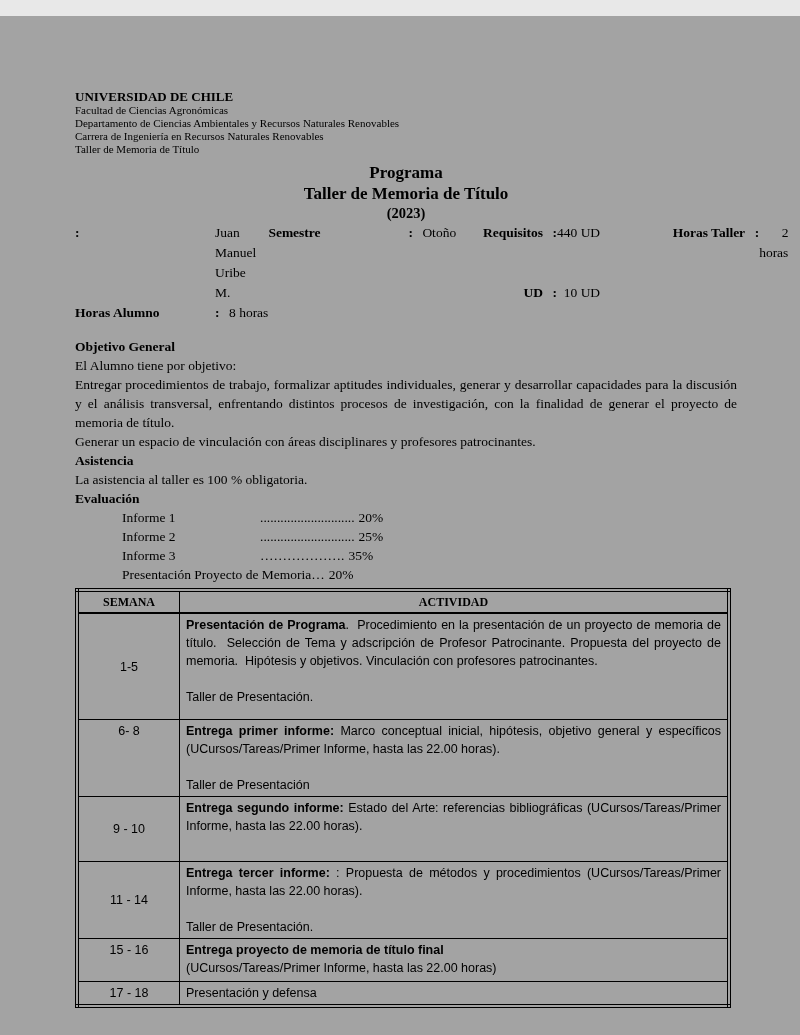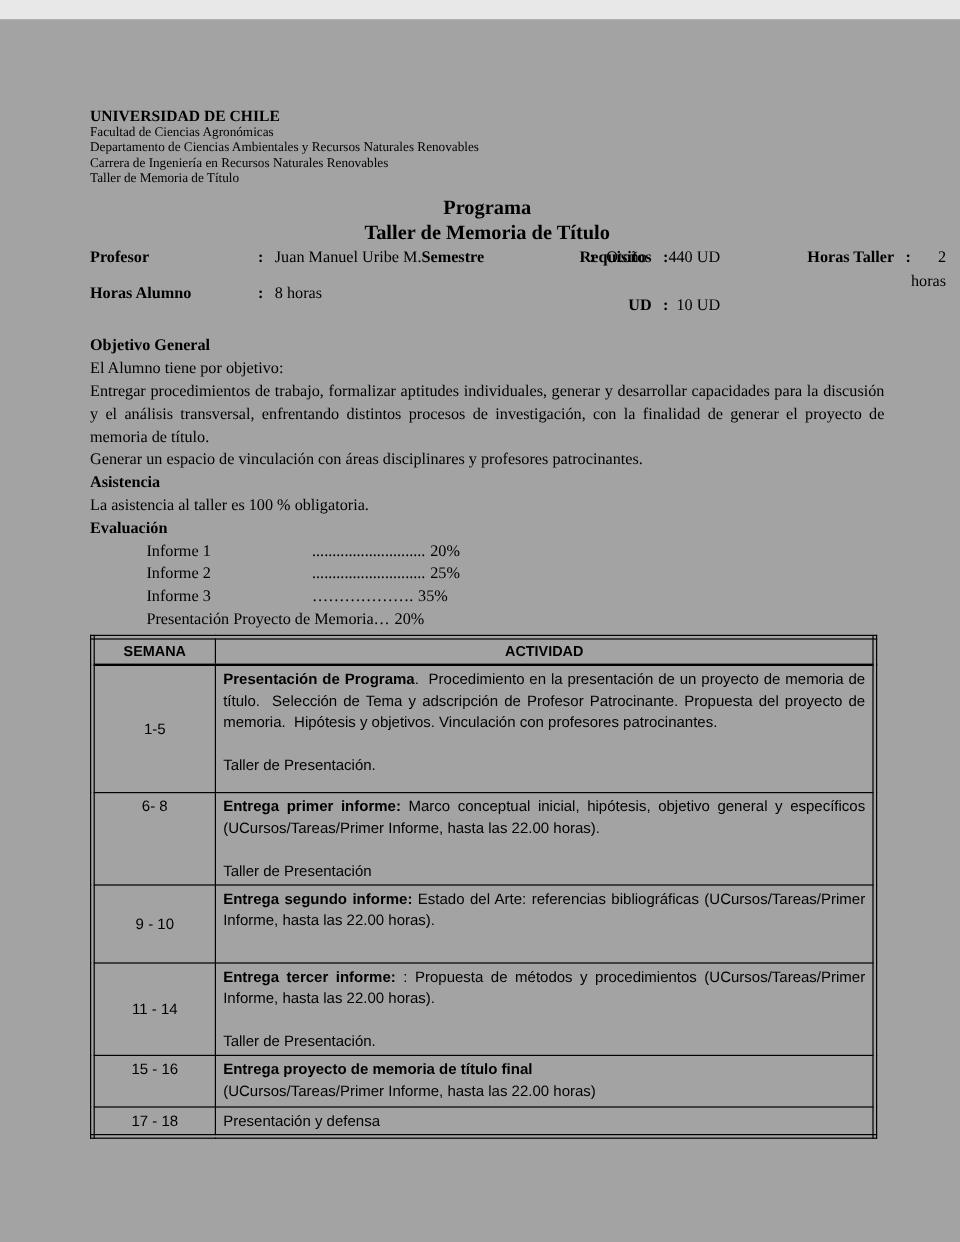--- a/index.html
+++ b/index.html
@@ -60,20 +60,21 @@
     line-height:18px;
   }
   table.cal th {
     border:1.5px solid #000;
     border-bottom:2px solid #000;
     font-size:12px;
     font-weight:bold;
     text-align:center;
     height:20px;
     padding:0 4px;
+    font-family:Liberation Serif, serif;
   }
   table.cal td { border:1.5px solid #000; padding:2px 6px; }
   td.semana { width:88px; text-align:center; }
   td.actividad { text-align:justify; }
   .va-mid { vertical-align:middle; }
   .va-top { vertical-align:top; }
   .b { font-weight:bold; }
   .rest { white-space:pre-wrap; }
   tr.r1 td { height:101px; }
   tr.r2 td { height:72px; }
@@ -92,26 +93,26 @@
       <div class="uni-name">UNIVERSIDAD DE CHILE</div>
       <div class="lh-line">Facultad de Ciencias Agronómicas</div>
       <div class="lh-line">Departamento de Ciencias Ambientales y Recursos Naturales Renovables</div>
       <div class="lh-line">Carrera de Ingeniería en Recursos Naturales Renovables</div>
       <div class="lh-line">Taller de Memoria de Título</div>
     </div>
 
     <div class="doc-title-block">
       <div class="doc-title">Programa</div>
       <div class="doc-subtitle">Taller de Memoria de Título</div>
+      <div class="doc-year">(2023)</div>
     </div>
 
     <div class="info-grid">
       <div class="info-col info-left">
         <div class="info-row">
-          <span class="info-label">Profesor</span>
           <span class="info-colon">:</span>
           <span class="info-value">Juan Manuel Uribe M.</span>
         </div>
         <div class="info-row">
           <span class="info-label">Semestre</span>
           <span class="info-colon">:</span>
           <span class="info-value">Otoño</span>
         </div>
         <div class="info-row">
           <span class="info-label">Horas Alumno</span>

